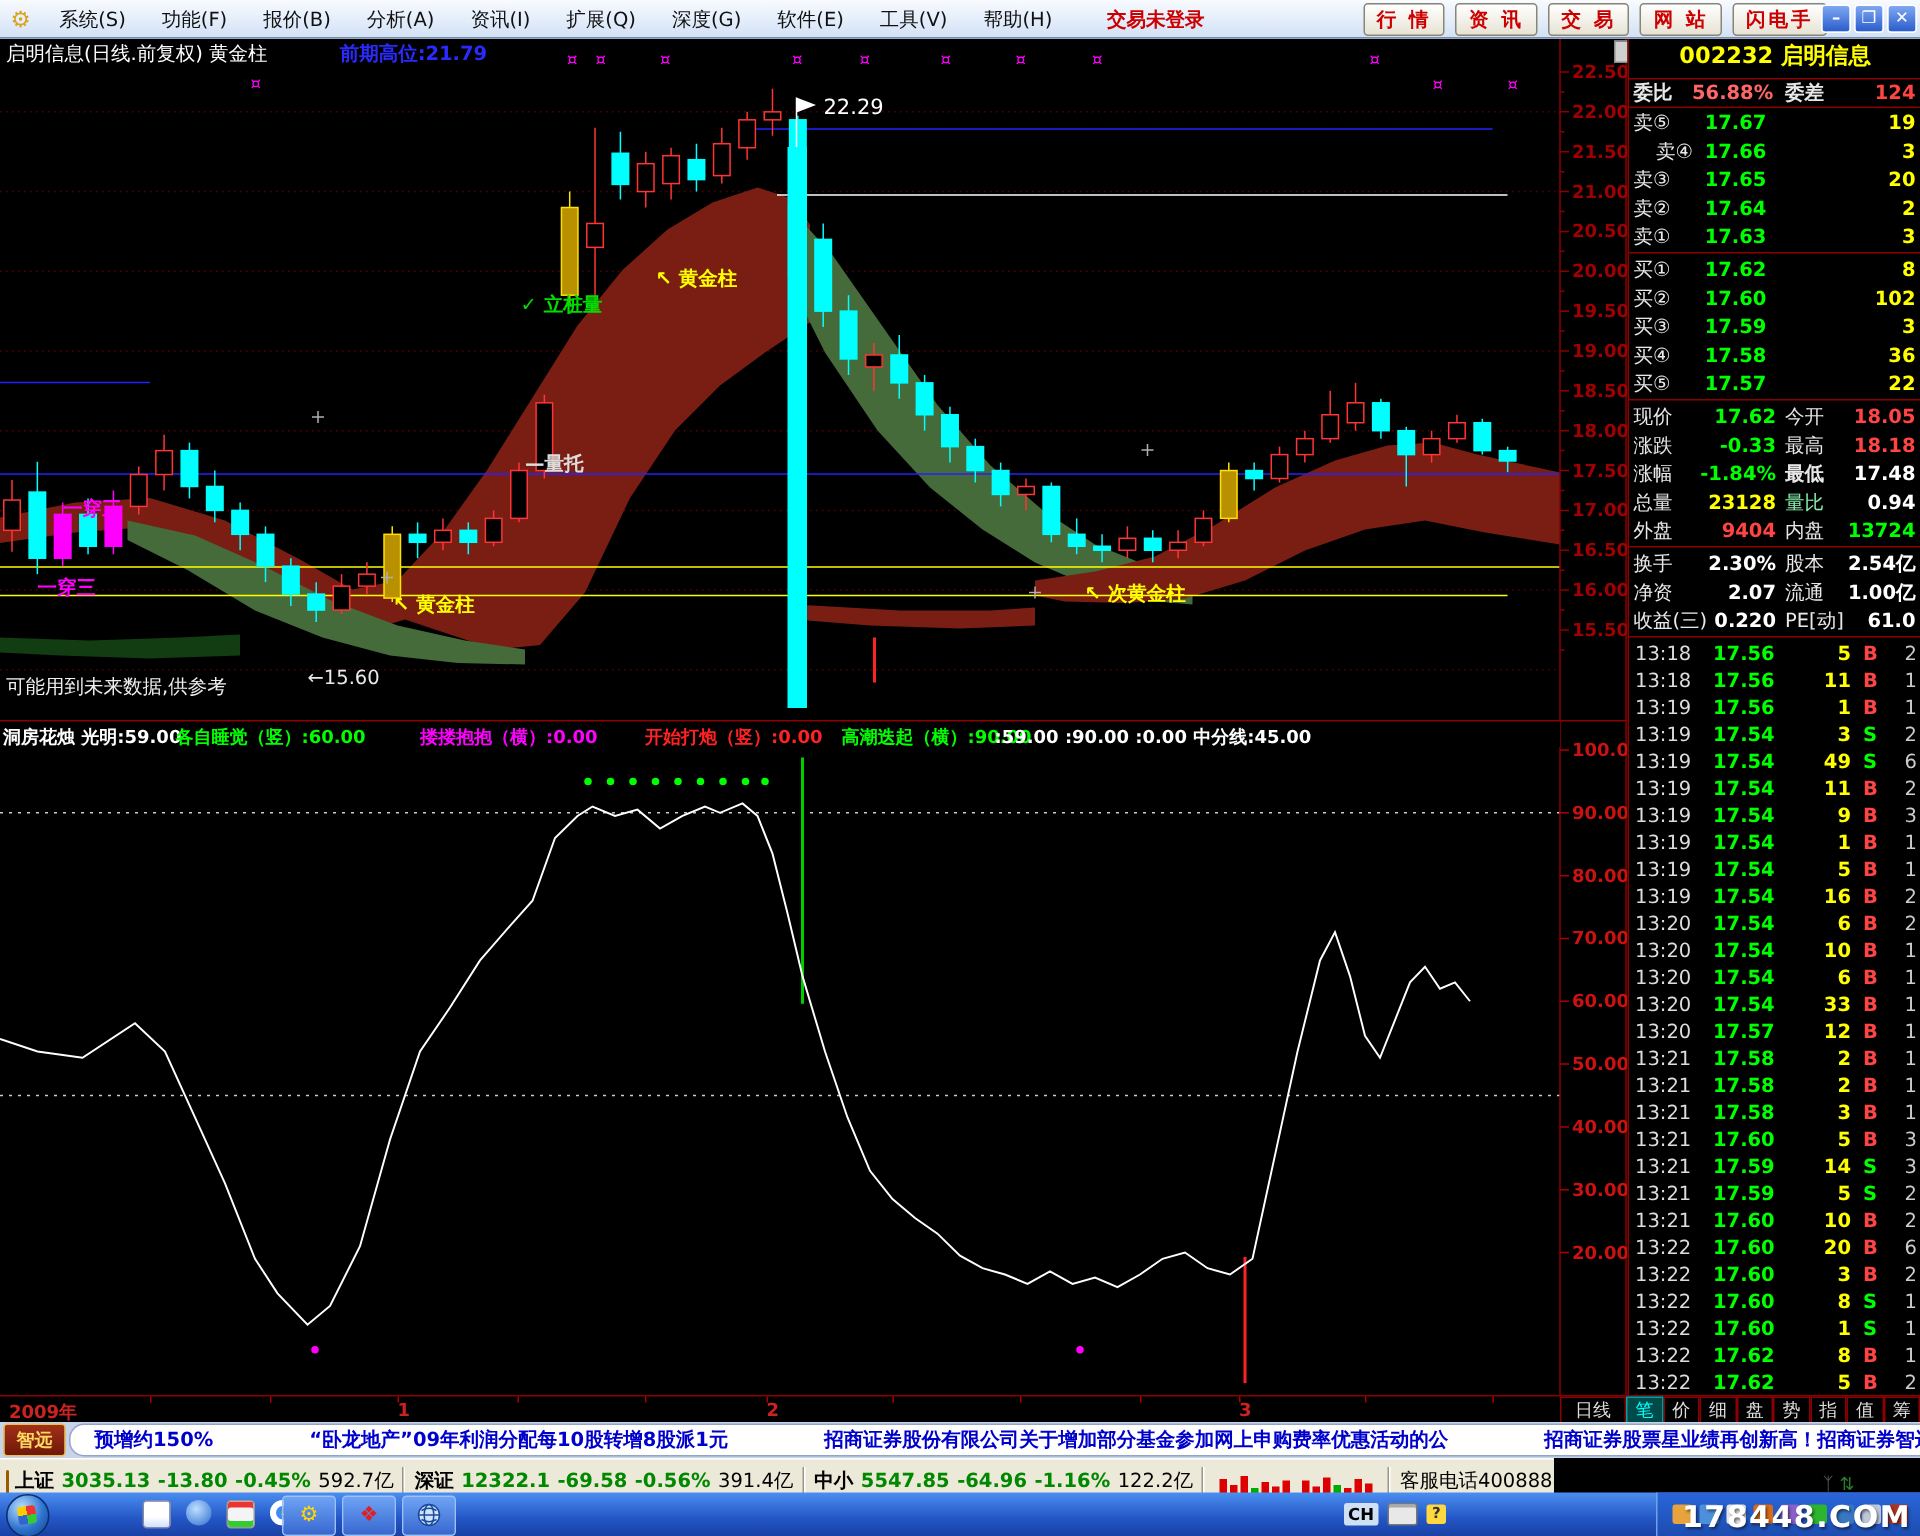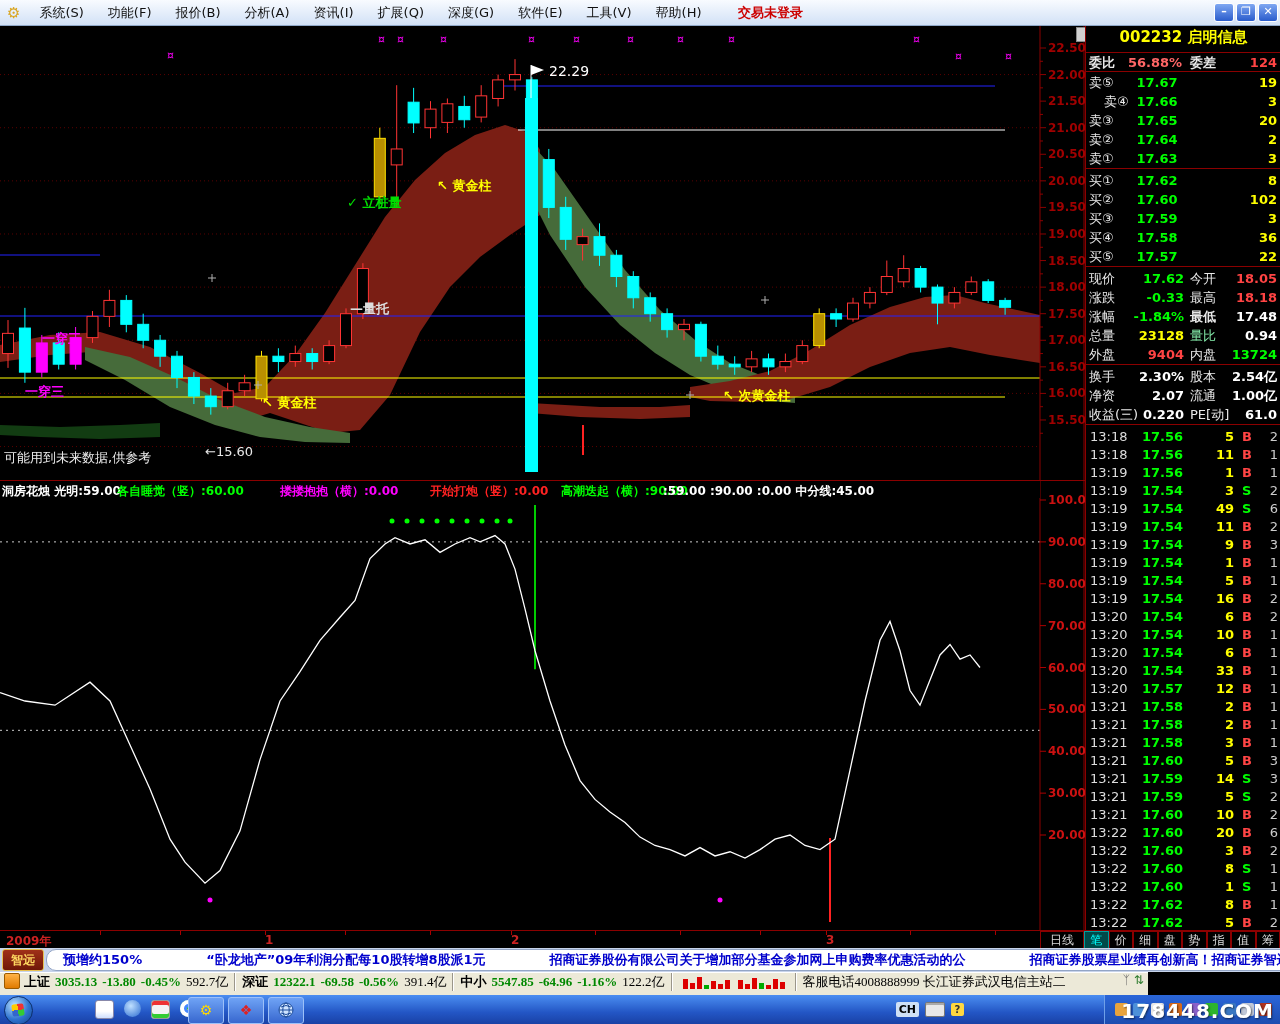--- a/index.html
+++ b/index.html
@@ -52,22 +52,22 @@
   .tp-row span{position:absolute;font-weight:bold;}
   
   .news{position:absolute;left:0;top:948px;width:1280px;height:24px;background:#c7d3ea;z-index:5;}
   .news-badge{position:absolute;left:2px;top:1px;width:40px;height:20px;background:linear-gradient(#a03018,#701808);
               border:1px solid #e8c050;border-radius:3px;color:#ffd860;font-size:12px;font-weight:bold;
               text-align:center;line-height:20px;}
   .news-strip{position:absolute;left:46px;top:1px;width:1226px;height:20px;background:#fff;
               border:1px solid #93a5c6;border-radius:10px;display:flex;align-items:center;overflow:hidden;
               color:#0000cc;font-size:13px;font-weight:bold;gap:64px;padding:0 16px;white-space:nowrap;}
   
-  .status{position:absolute;left:0;top:972px;width:1148px;height:23px;background:#ece9d8;
-          border-top:1px solid #fff;display:flex;align-items:flex-start;font-size:13px;color:#000;z-index:5;font-family:Liberation Serif, serif;}
+  .status{position:absolute;left:0;top:972px;width:1036px;height:23px;background:#ece9d8;
+          border-top:1px solid #fff;display:flex;align-items:flex-end;font-size:13px;color:#000;z-index:5;}
   .st-icon{width:14px;height:14px;margin:0 4px;background:linear-gradient(#ffb347,#e07b00);
            border:1px solid #9a5a00;border-radius:2px;}
   .idx{display:flex;align-items:center;gap:5px;white-space:nowrap;font-weight:bold;}
   .st-sep{width:0;height:18px;border-left:1px solid #9a968a;border-right:1px solid #fff;margin:0 6px;}
   .minibars{display:flex;align-items:flex-end;gap:2px;height:16px;margin:0 4px;}
   .mb{width:5px;}
   .svc{white-space:nowrap;}
   .st-right{margin-left:auto;margin-right:4px;display:flex;gap:4px;color:#555;font-size:12px;}
   
   .taskbar{position:absolute;left:0;top:995px;width:1280px;height:29px;
@@ -102,28 +102,38 @@
         <div class="menu-item">报价(B)</div>
         <div class="menu-item">分析(A)</div>
         <div class="menu-item">资讯(I)</div>
         <div class="menu-item">扩展(Q)</div>
         <div class="menu-item">深度(G)</div>
         <div class="menu-item">软件(E)</div>
         <div class="menu-item">工具(V)</div>
         <div class="menu-item">帮助(H)</div>
       </div>
     <span class="login">交易未登录</span>
+    <div class="tb-buttons" id="tbButtons">
+        <div class="tb-btn">行 情</div>
+        <div class="tb-btn">资 讯</div>
+        <div class="tb-btn">交 易</div>
+        <div class="tb-btn">网 站</div>
+        <div class="tb-btn">闪电手</div>
+      </div>
     <div class="win-btns" id="winBtns">
         <div class="win-btn">–</div>
         <div class="win-btn">❐</div>
         <div class="win-btn">✕</div>
       </div>
   </div>
 
   <div class="chart-area">
+    <div class="chart-title">
+      <span>启明信息(日线.前复权) 黄金柱</span><span class="prev-high">前期高位:21.79</span>
+    </div>
     <svg id="chartSvg" width="1085" height="455">
         <line x1="0" y1="49.57" x2="1040" y2="49.57" stroke="#5a0000" stroke-dasharray="1,3"></line>
         <line x1="0" y1="102.71000000000001" x2="1040" y2="102.71000000000001" stroke="#5a0000" stroke-dasharray="1,3"></line>
         <line x1="0" y1="155.85" x2="1040" y2="155.85" stroke="#5a0000" stroke-dasharray="1,3"></line>
         <line x1="0" y1="208.99" x2="1040" y2="208.99" stroke="#5a0000" stroke-dasharray="1,3"></line>
         <line x1="0" y1="262.13" x2="1040" y2="262.13" stroke="#5a0000" stroke-dasharray="1,3"></line>
         <line x1="0" y1="315.27" x2="1040" y2="315.27" stroke="#5a0000" stroke-dasharray="1,3"></line>
         <line x1="0" y1="368.41" x2="1040" y2="368.41" stroke="#5a0000" stroke-dasharray="1,3"></line>
         <line x1="0" y1="421.55" x2="1040" y2="421.55" stroke="#5a0000" stroke-dasharray="1,3"></line>
         <polygon points="0,320 50,310 100,307 150,322 200,348 235,368 265,362 295,330 325,288 355,240 385,192 415,155 445,128 475,110 505,100 530,108 540,125 540,190 510,210 480,232 450,262 420,307 390,370 360,405 330,408 300,398 270,388 240,397 210,390 170,365 130,340 90,327 50,330 0,337" fill="#7a1e14"></polygon>

